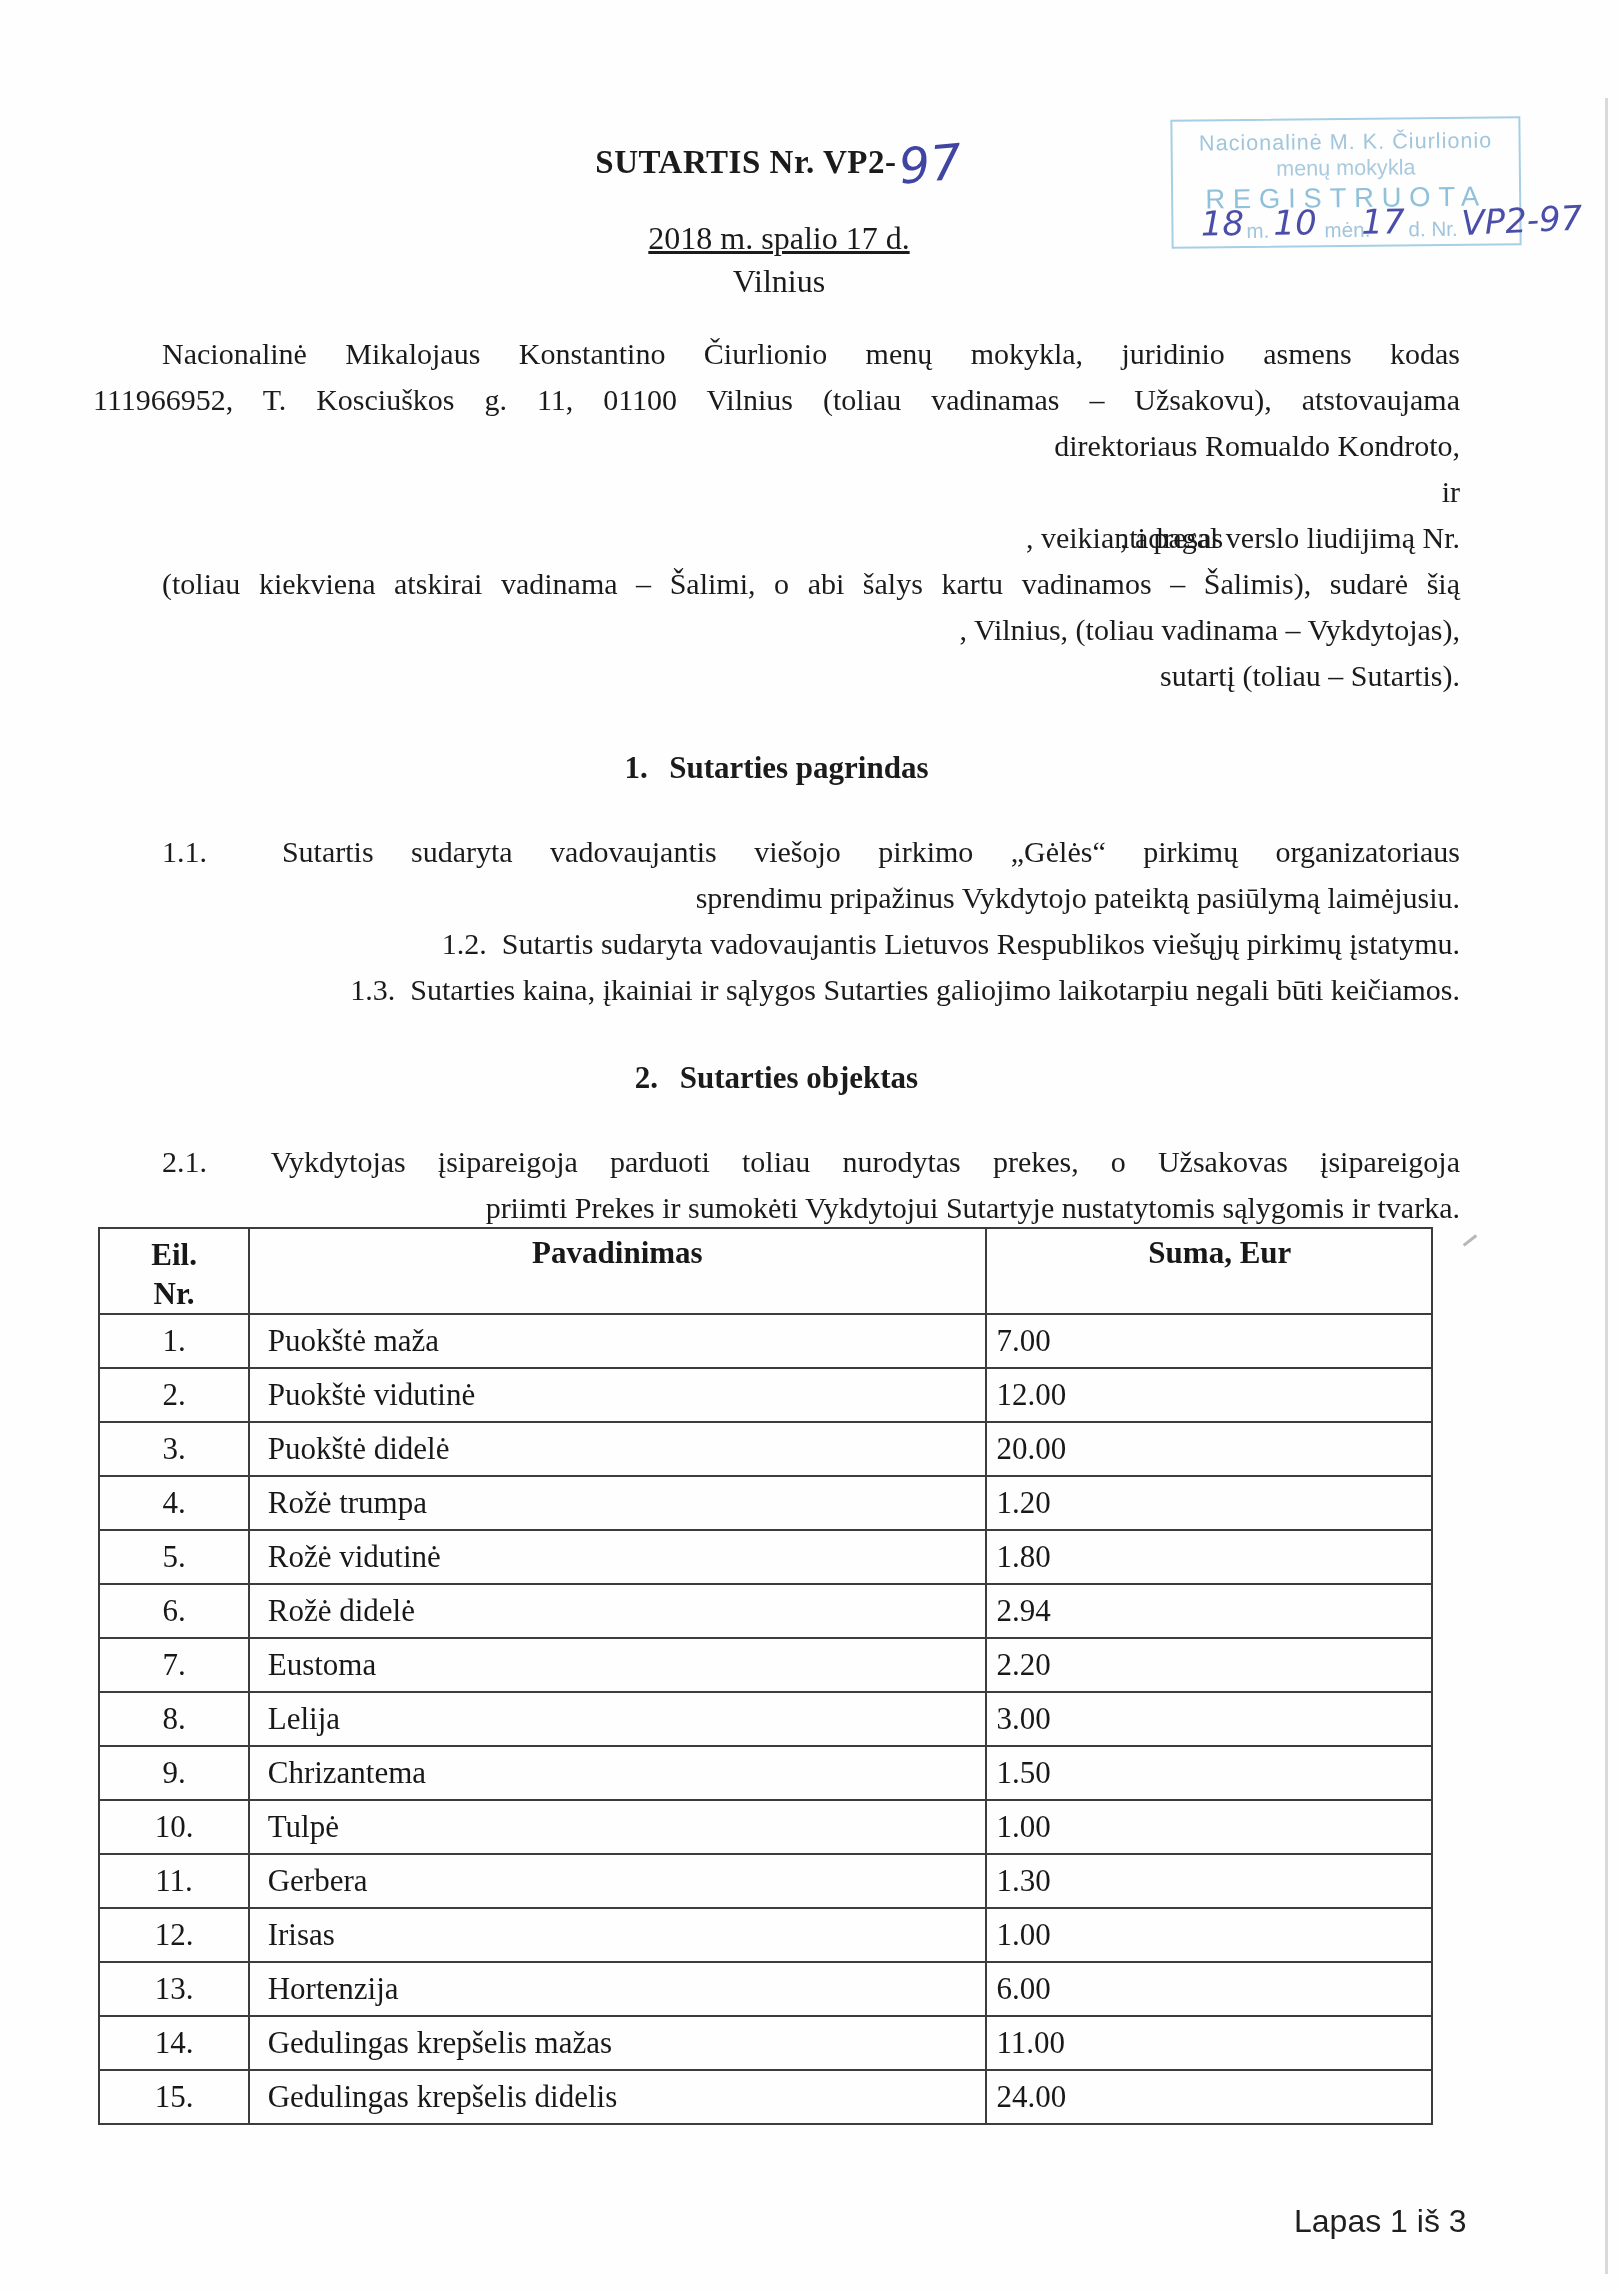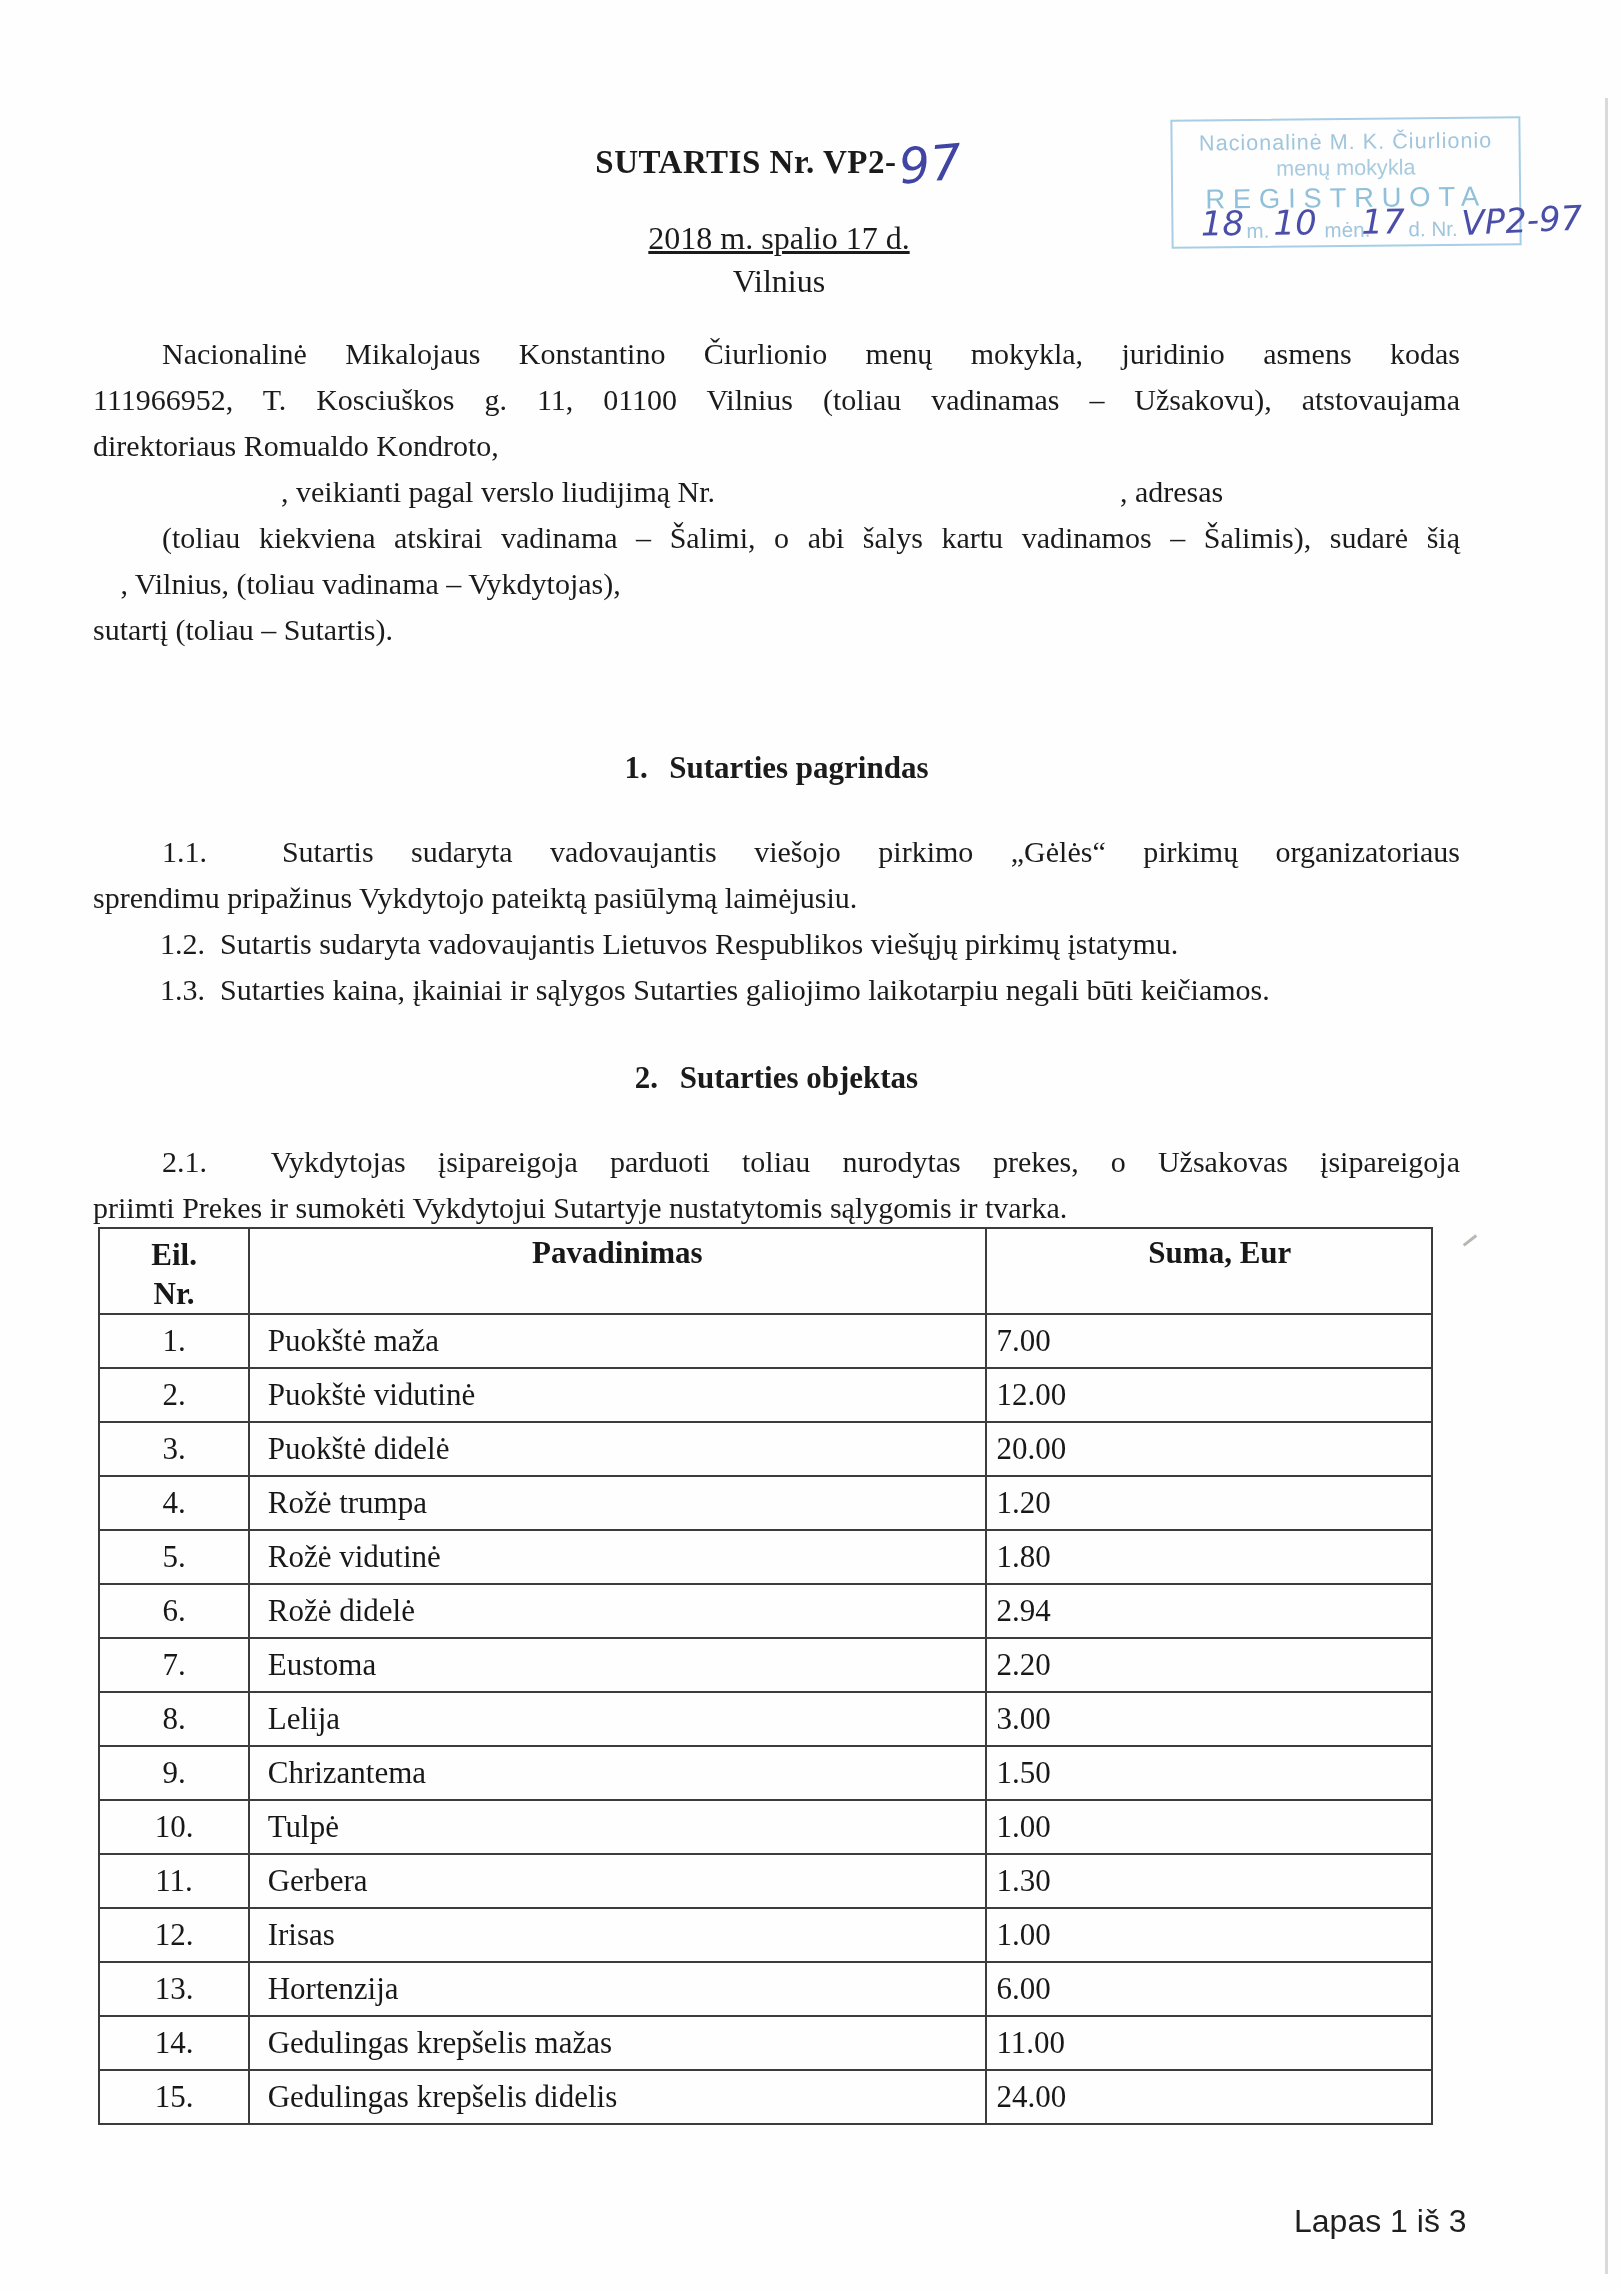--- a/index.html
+++ b/index.html
@@ -11,21 +11,21 @@
   .center-block { position: absolute; left: 0; width: 1558px; text-align: center; }
   .title-line { top: 143px; font-weight: bold; font-size: 33px; letter-spacing: 0.5px; }
   .hw { font-family: "DejaVu Sans", sans-serif; font-style: italic; color: #4045a4; }
   .hw-title { display: inline-block; font-size: 49px; line-height: 0.9; transform: rotate(-5deg);
               margin-left: 2.9px; vertical-align: -7.8px; font-weight: normal; }
   .date-line { top: 220px; font-size: 32px; text-decoration: underline; }
   .city-line { top: 263px; font-size: 32px; }
 
   .textcol { position: absolute; left: 93px; width: 1367px; font-size: 30px; line-height: 46px; }
   .intro { top: 331px; }
-  .line { min-height: 46px; }
+  .line { min-height: 46px; text-align: right; }
   .indent-justify { text-indent: 69px; text-align: justify; text-align-last: justify; }
   .justify { text-align: justify; text-align-last: justify; }
   .indent { text-indent: 67px; }
   .indent-small { padding-left: 75px; }
   .tiny-indent { padding-left: 27.4px; }
   .gap-line { padding-left: 188px; position: relative; }
   .right-abs { position: absolute; left: 1027px; top: 0; }
 
   .section-1 { top: 745px; }
   .section-2 { top: 1055px; }
@@ -105,20 +105,24 @@
         
       </div>
       <div class="line justify">
         <span>111966952, T. Kosciuškos g. 11, 01100 Vilnius (toliau vadinamas – Užsakovu), atstovaujama</span>
         
       </div>
       <div class="line">
         <span>direktoriaus Romualdo Kondroto,</span>
         
       </div>
+      <div class="line indent-small">
+        <span>ir</span>
+        
+      </div>
       <div class="line gap-line">
         <span>, veikianti pagal verslo liudijimą Nr.</span>
         <span class="right-abs">, adresas</span>
       </div>
       <div class="line indent-justify">
         <span>(toliau kiekviena atskirai vadinama – Šalimi, o abi šalys kartu vadinamos – Šalimis), sudarė šią</span>
         
       </div>
       <div class="line tiny-indent">
         <span>, Vilnius, (toliau vadinama – Vykdytojas),</span>

